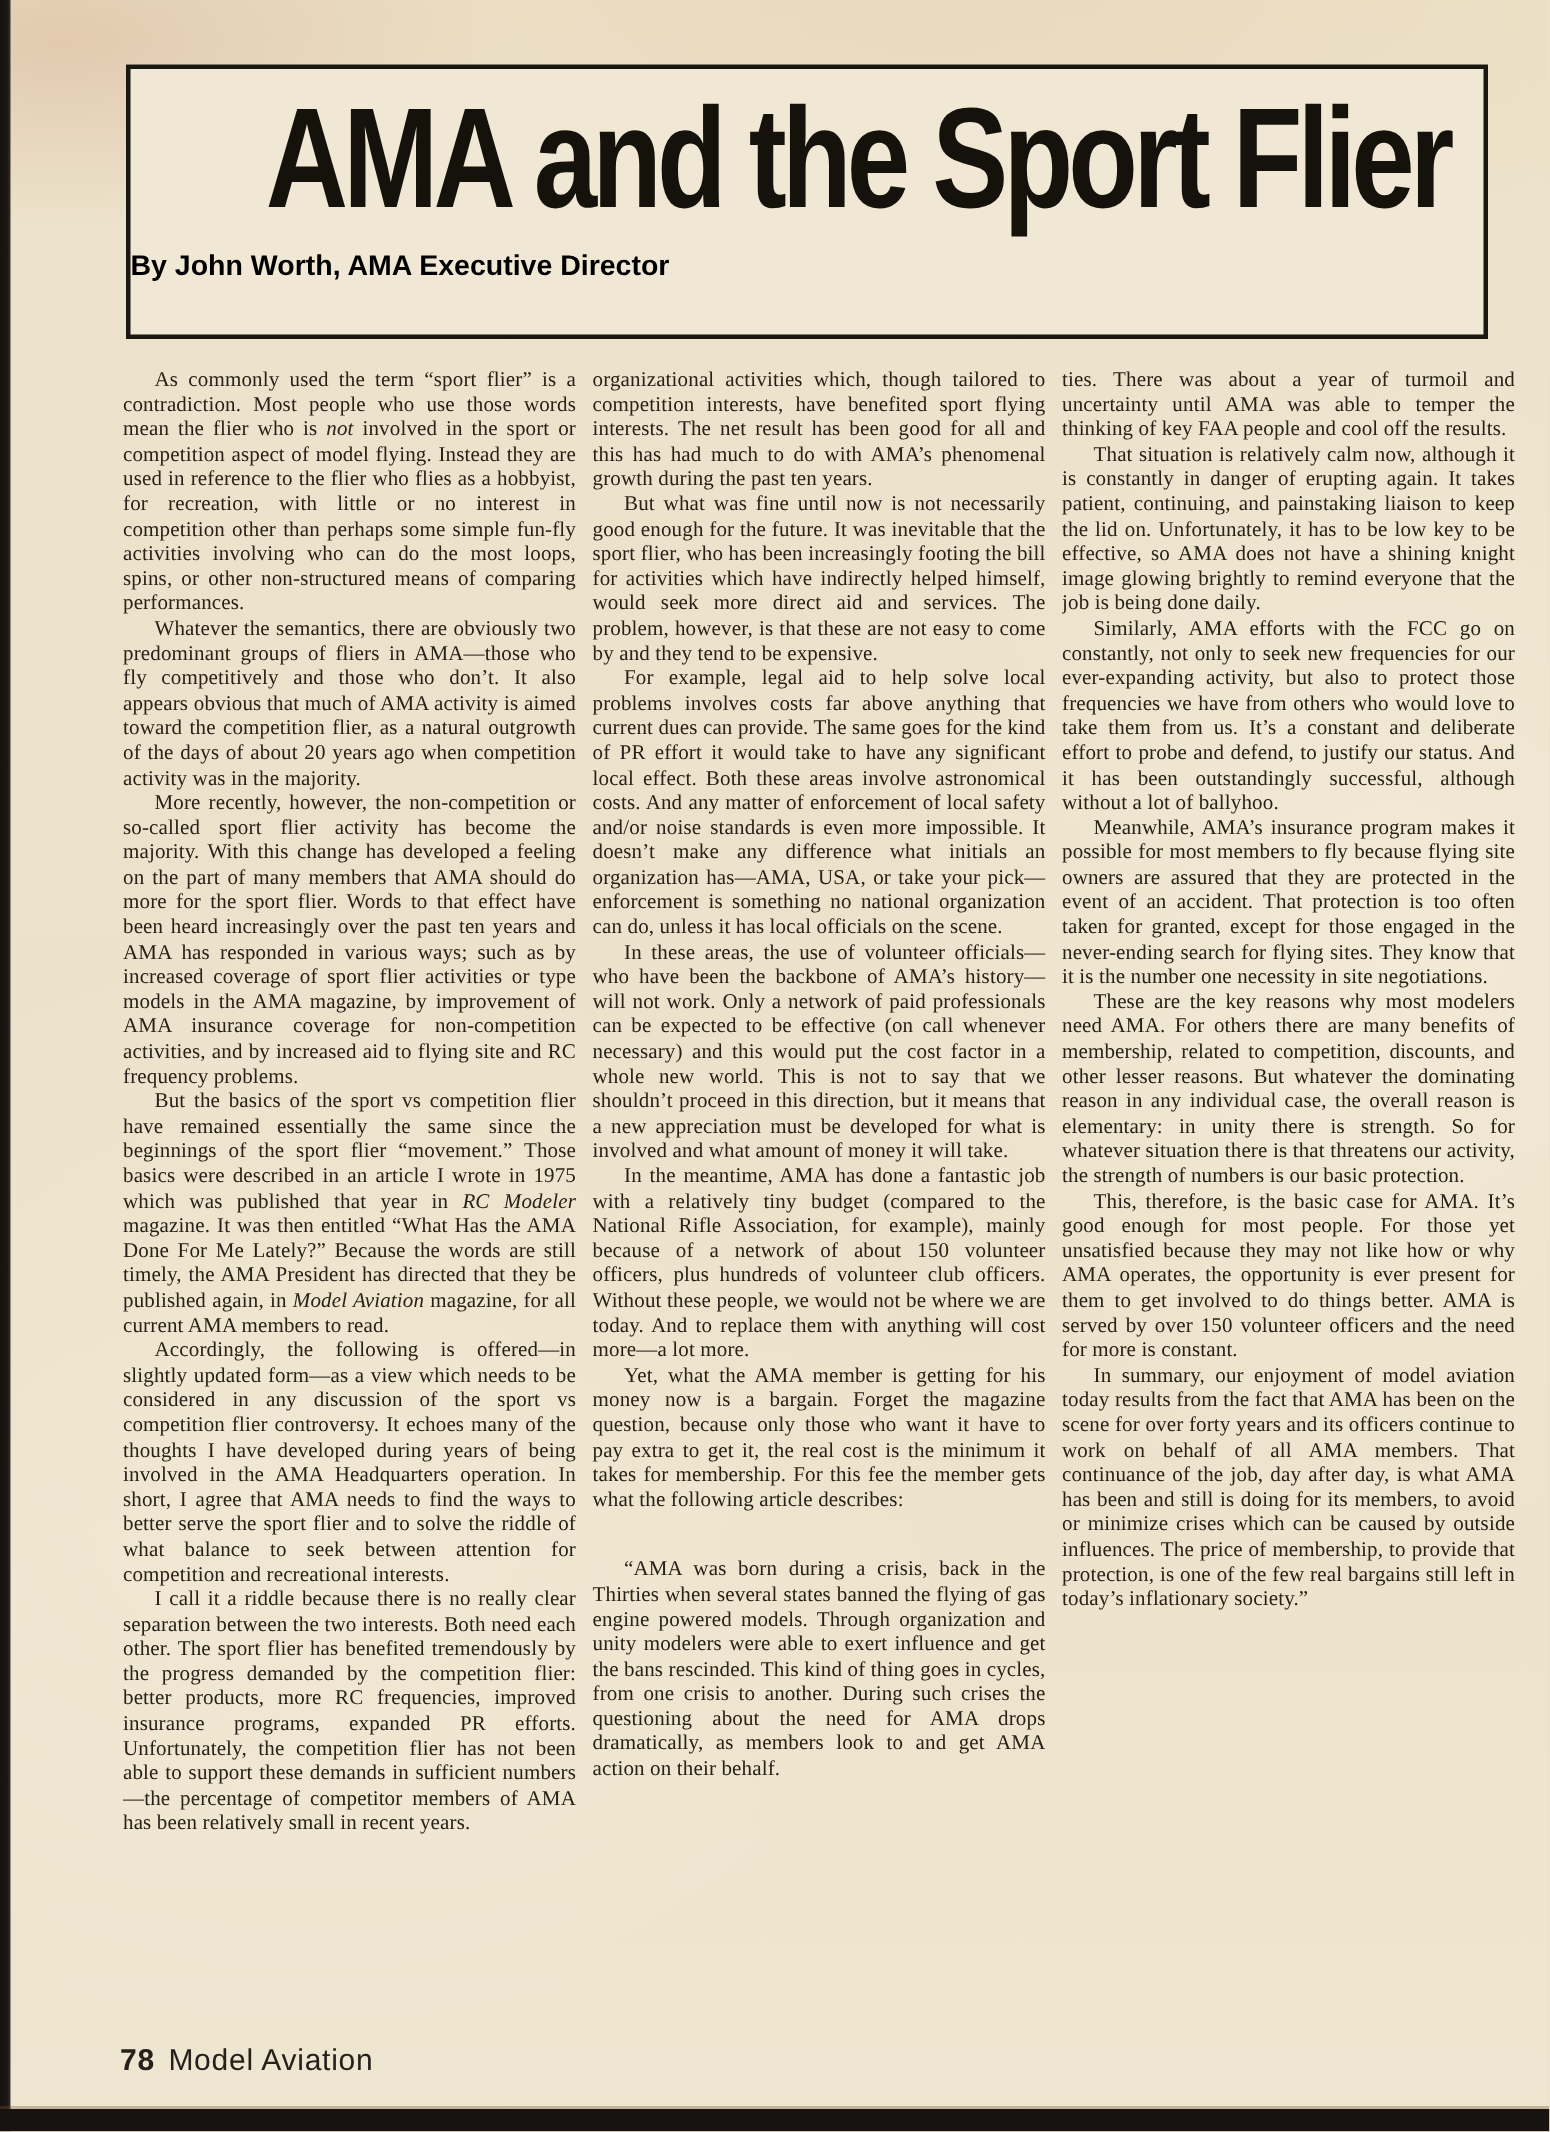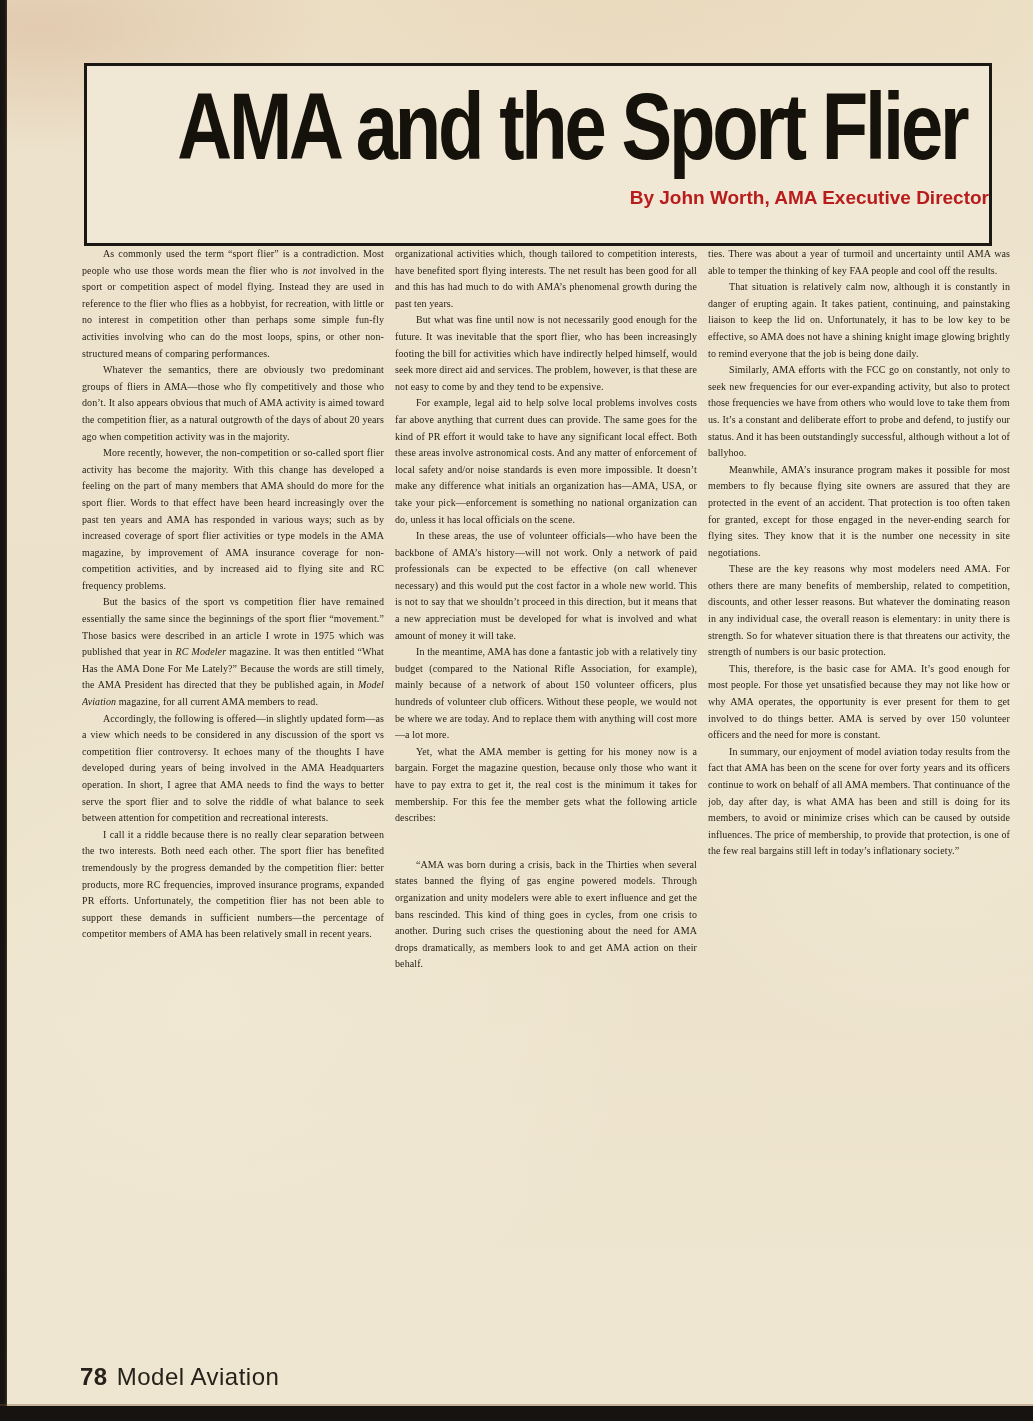--- a/index.html
+++ b/index.html
@@ -36,71 +36,70 @@
     box-shadow: 0 -2px 0 rgba(120,80,50,0.35);
     z-index: 5;
   }
   .title-box {
     position: absolute;
     left: 84px; top: 43px;
     width: 908px; height: 183px;
     border: 3px solid #1b1712;
     background: #f0e8d4;
     box-sizing: border-box;
-    text-align: right;
-    margin-top: 20px;
+    text-align: left;
   }
   .title {
     margin: 17px 0 0 0;
     font-family: "Liberation Sans", sans-serif;
     font-weight: bold;
     font-size: 95px;
     line-height: 0.92;
     letter-spacing: -4px;
     color: #15110b;
     transform: scaleX(0.80);
     transform-origin: 50% 50%;
     white-space: nowrap;
   }
   .byline {
     margin-top: 17px;
     font-family: "Liberation Sans", sans-serif;
     font-weight: bold;
     font-size: 19px;
-    color: #b91c1c;
+    color: #000000;
   }
   .columns {
     position: absolute;
     left: 82px; top: 246px;
     width: 930px;
     display: flex;
     gap: 11px;
   }
   .col {
     width: 302px;
     height: 1125px;
     overflow: hidden;
   }
   .col p {
     margin: 0;
-    font-size: 10px;
+    font-size: 14px;
     line-height: 16.6px;
     text-align: justify;
     text-indent: 21px;
     color: #272117;
     letter-spacing: 0.1px;
   }
   .col p.noindent { text-indent: 0; }
   .col p.gap { margin-top: 30px; }
   .col p em { font-style: italic; }
   .footer {
     position: absolute;
     left: 80px; top: 1363px;
     font-family: "Liberation Sans", sans-serif;
-    font-size: 24px;
+    font-size: 20px;
     color: #26211a;
     letter-spacing: 0.5px;
   }
   .footer .pagenum {
     font-weight: bold;
     margin-right: 9px;
   }
 </style>
 </head>
 <body>

